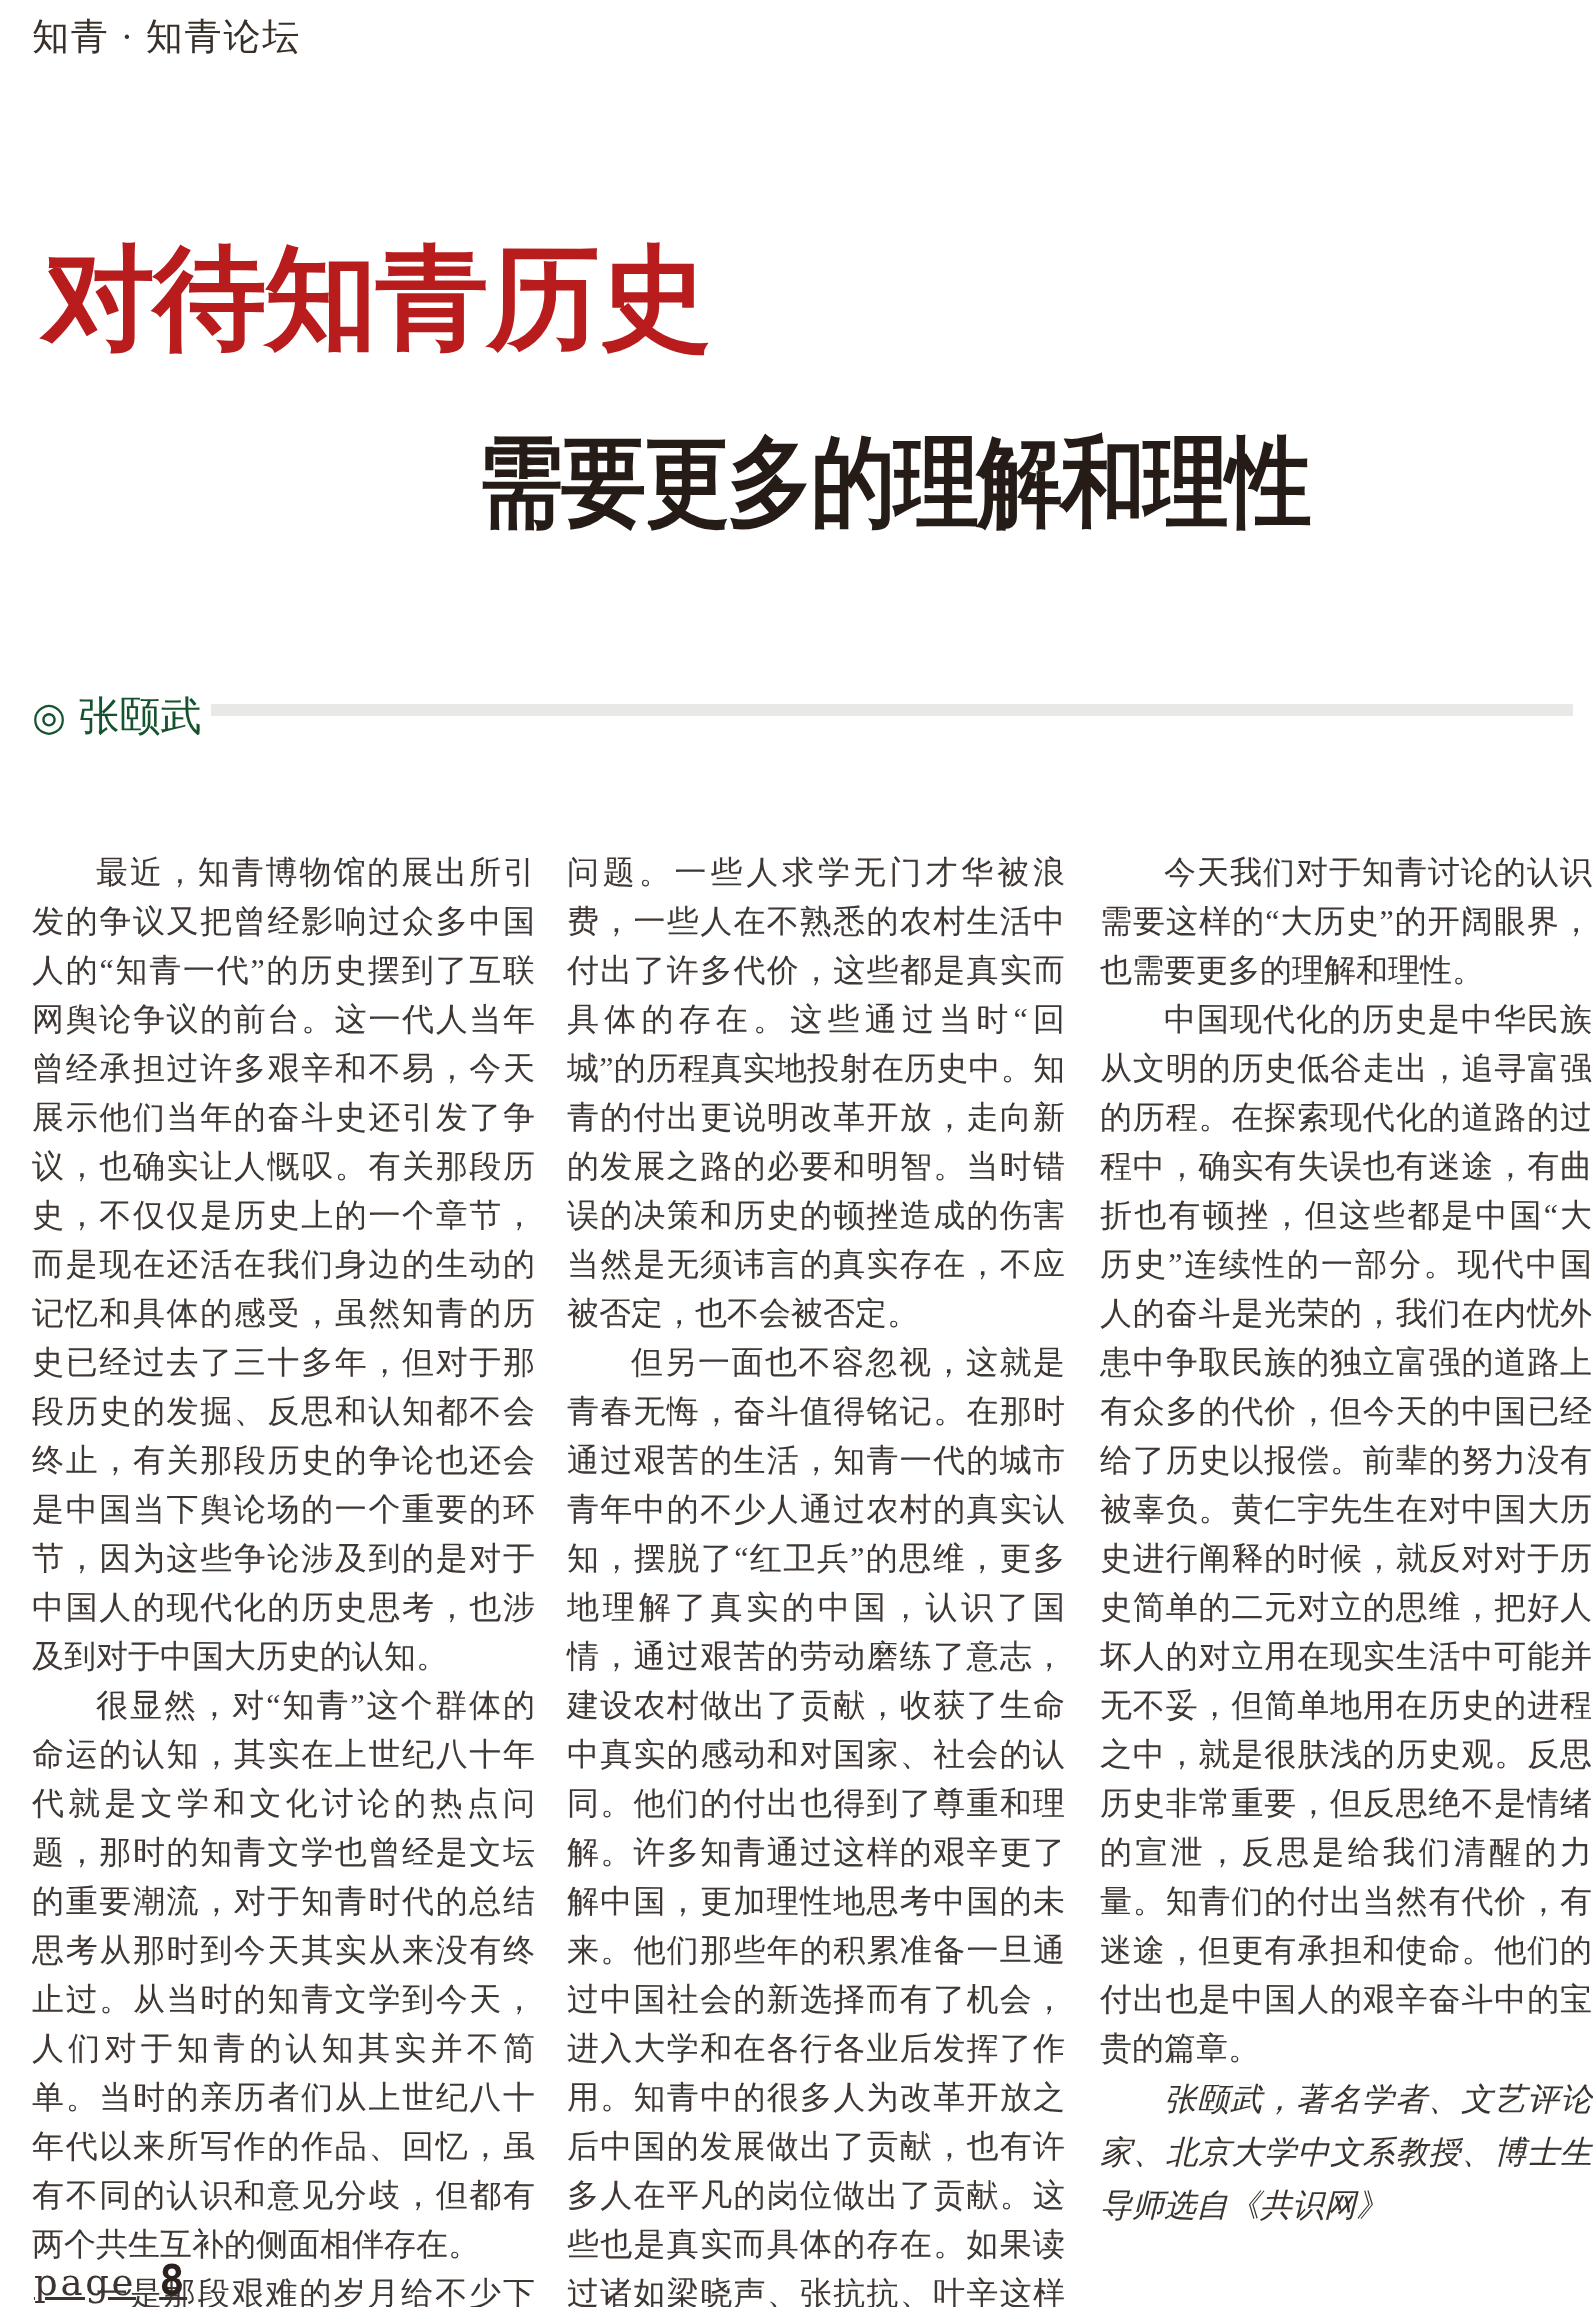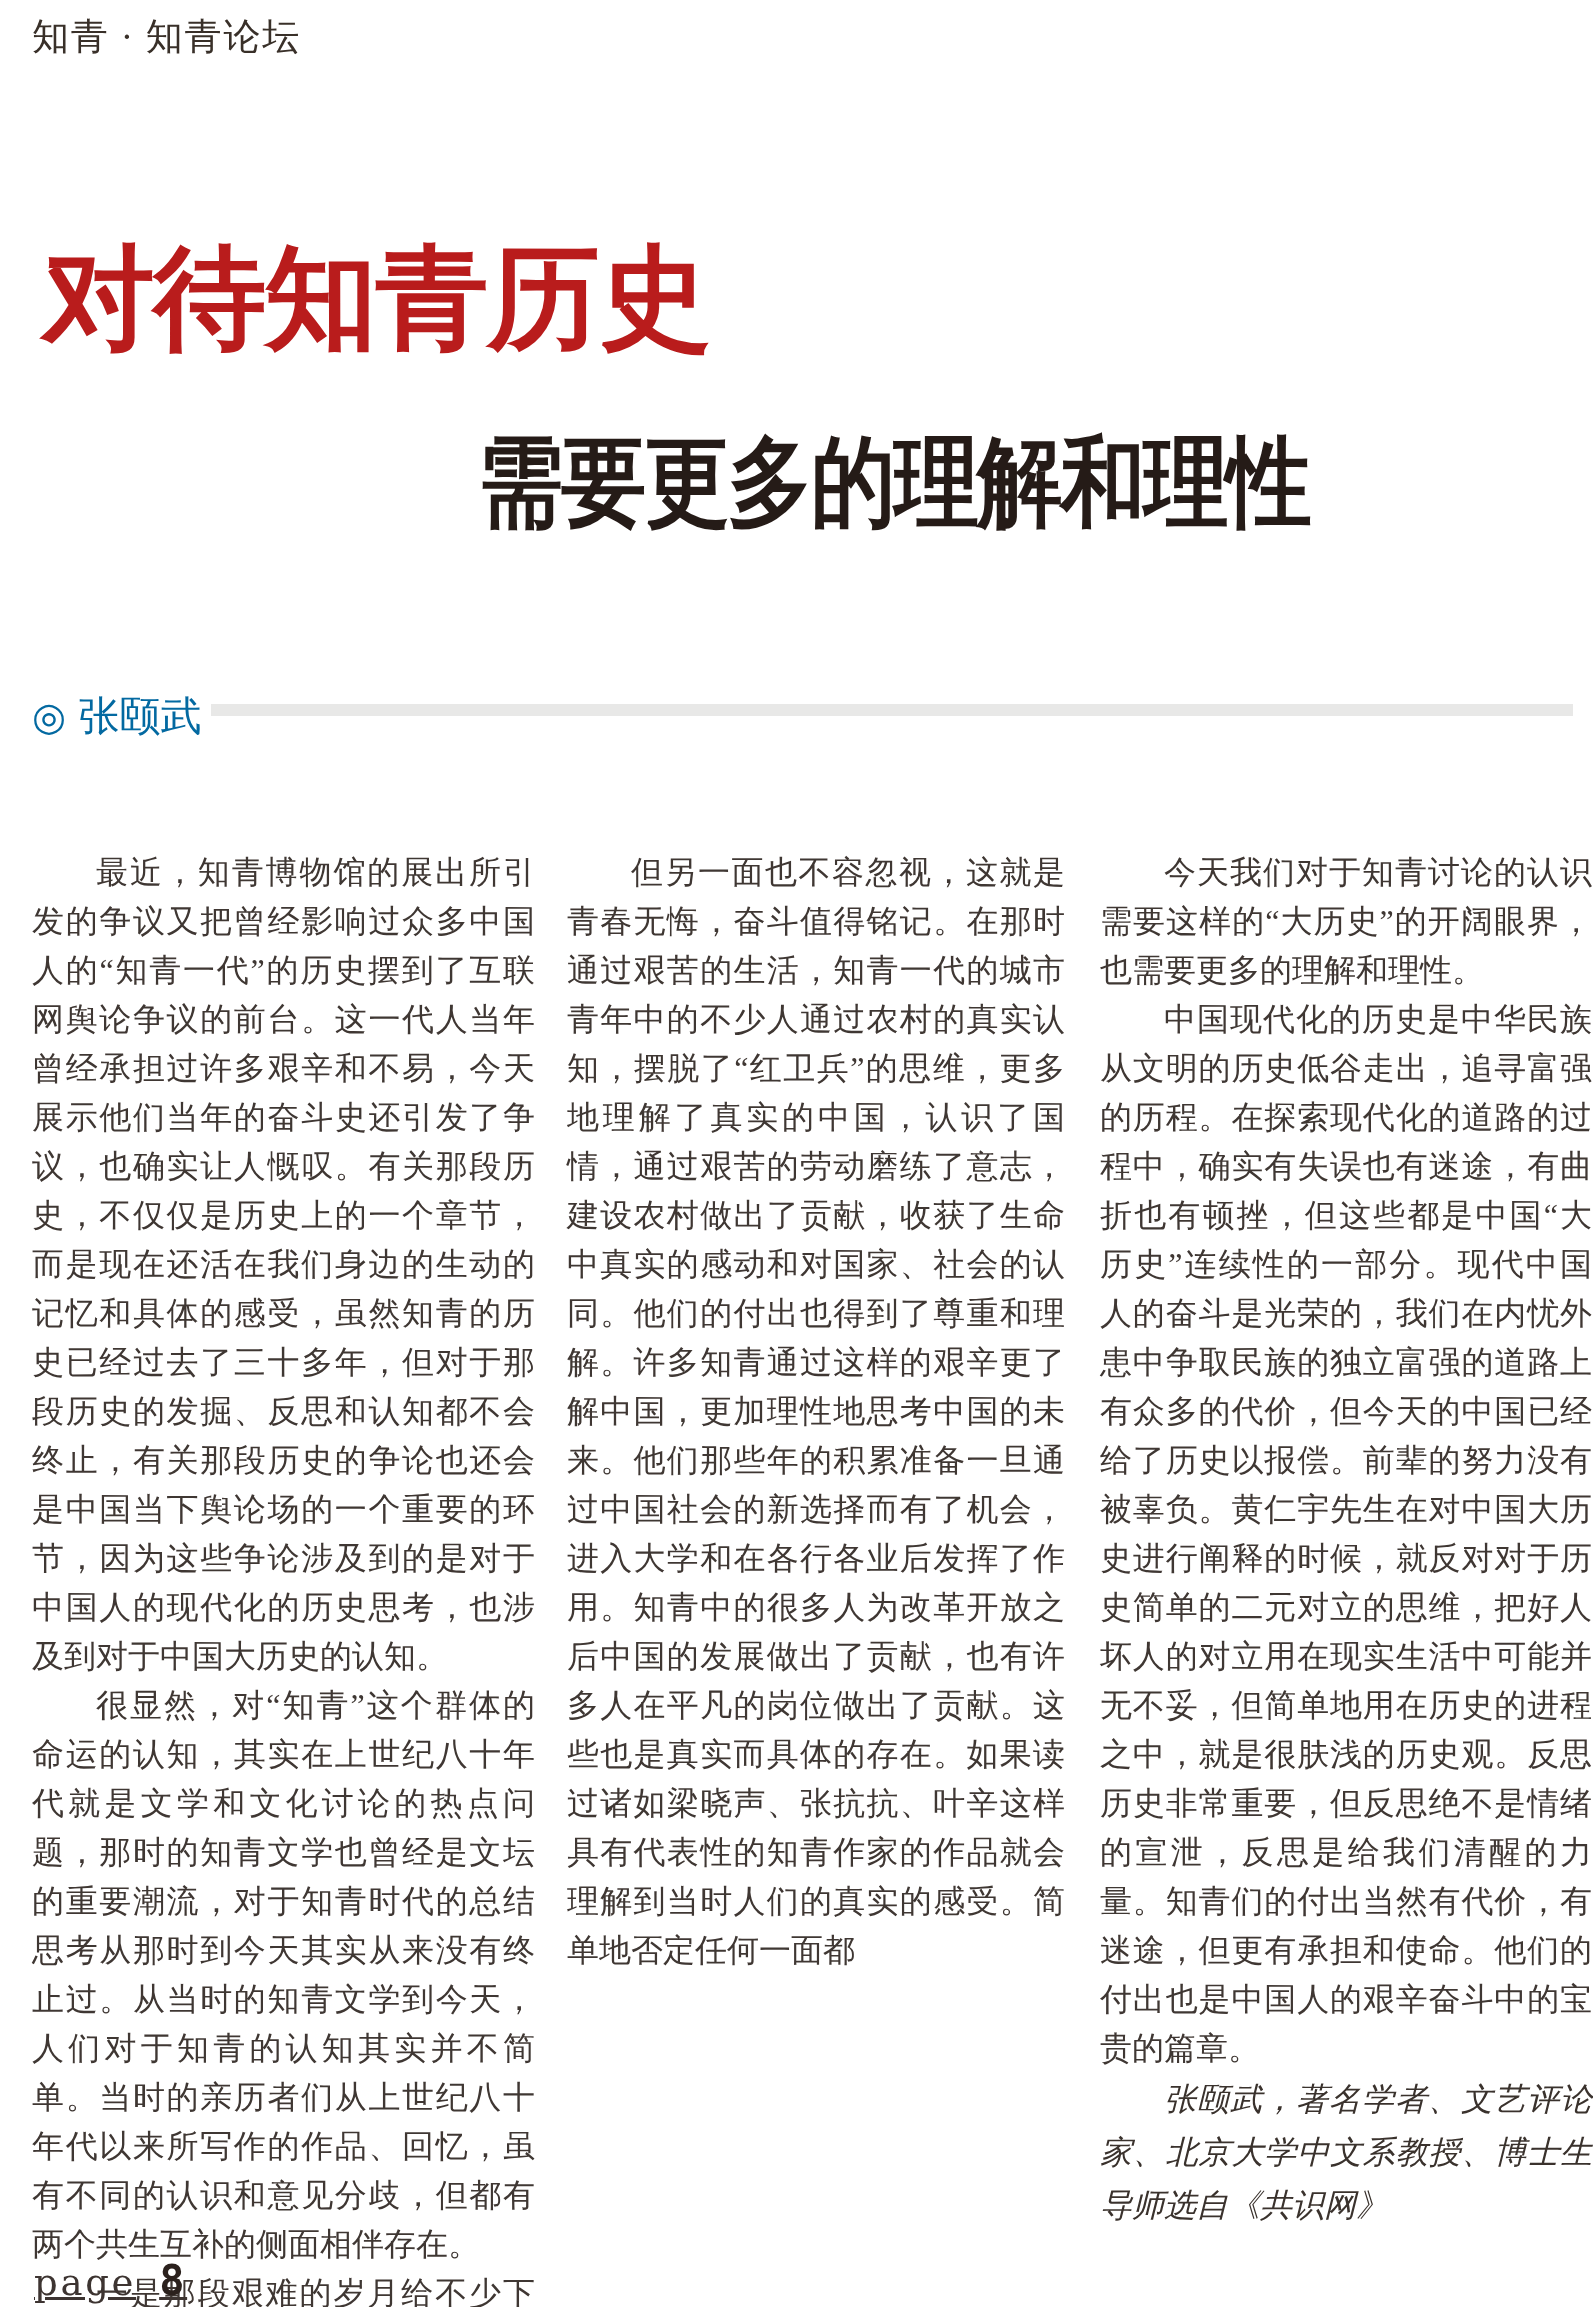--- a/index.html
+++ b/index.html
@@ -44,21 +44,21 @@
     font-family: "Liberation Sans", "DejaVu Sans", sans-serif;
     transform: scaleY(1.16);
     transform-origin: left top;
     white-space: nowrap;
   }
   .byline {
     position: absolute;
     left: 32px;
     top: 689px;
     font-size: 41px;
-    color: #0369a1;
+    color: #14532d;
     font-family: "Liberation Sans", "DejaVu Sans", sans-serif;
     white-space: nowrap;
   }
   .byline .byline-mark { margin-right: 12.4px; font-size: 39px; }
   .byline-rule {
     position: absolute;
     left: 211px;
     top: 704px;
     width: 1362px;
     height: 12.4px;
@@ -121,20 +121,21 @@
 
   <div class="byline-rule"></div>
 
   <div class="col col1">
     <p class="indent">最近，知青博物馆的展出所引发的争议又把曾经影响过众多中国人的“知青一代”的历史摆到了互联网舆论争议的前台。这一代人当年曾经承担过许多艰辛和不易，今天展示他们当年的奋斗史还引发了争议，也确实让人慨叹。有关那段历史，不仅仅是历史上的一个章节，而是现在还活在我们身边的生动的记忆和具体的感受，虽然知青的历史已经过去了三十多年，但对于那段历史的发掘、反思和认知都不会终止，有关那段历史的争论也还会是中国当下舆论场的一个重要的环节，因为这些争论涉及到的是对于中国人的现代化的历史思考，也涉及到对于中国大历史的认知。</p>
     <p class="indent">很显然，对“知青”这个群体的命运的认知，其实在上世纪八十年代就是文学和文化讨论的热点问题，那时的知青文学也曾经是文坛的重要潮流，对于知青时代的总结思考从那时到今天其实从来没有终止过。从当时的知青文学到今天，人们对于知青的认知其实并不简单。当时的亲历者们从上世纪八十年代以来所写作的作品、回忆，虽有不同的认识和意见分歧，但都有两个共生互补的侧面相伴存在。</p>
     <p class="indent">一是那段艰难的岁月给不少下乡的城市青年带来的很多考验和困扰，也给他们的家庭和周围的人带来很多痛苦和</p>
   </div>
 
   <div class="col col2">
+    <p>问题。一些人求学无门才华被浪费，一些人在不熟悉的农村生活中付出了许多代价，这些都是真实而具体的存在。这些通过当时“回城”的历程真实地投射在历史中。知青的付出更说明改革开放，走向新的发展之路的必要和明智。当时错误的决策和历史的顿挫造成的伤害当然是无须讳言的真实存在，不应被否定，也不会被否定。</p>
     <p class="indent">但另一面也不容忽视，这就是青春无悔，奋斗值得铭记。在那时通过艰苦的生活，知青一代的城市青年中的不少人通过农村的真实认知，摆脱了“红卫兵”的思维，更多地理解了真实的中国，认识了国情，通过艰苦的劳动磨练了意志，建设农村做出了贡献，收获了生命中真实的感动和对国家、社会的认同。他们的付出也得到了尊重和理解。许多知青通过这样的艰辛更了解中国，更加理性地思考中国的未来。他们那些年的积累准备一旦通过中国社会的新选择而有了机会，进入大学和在各行各业后发挥了作用。知青中的很多人为改革开放之后中国的发展做出了贡献，也有许多人在平凡的岗位做出了贡献。这些也是真实而具体的存在。如果读过诸如梁晓声、张抗抗、叶辛这样具有代表性的知青作家的作品就会理解到当时人们的真实的感受。简单地否定任何一面都</p>
   </div>
 
   <div class="col col3">
     <p class="indent">今天我们对于知青讨论的认识需要这样的“大历史”的开阔眼界，也需要更多的理解和理性。</p>
     <p class="indent">中国现代化的历史是中华民族从文明的历史低谷走出，追寻富强的历程。在探索现代化的道路的过程中，确实有失误也有迷途，有曲折也有顿挫，但这些都是中国“大历史”连续性的一部分。现代中国人的奋斗是光荣的，我们在内忧外患中争取民族的独立富强的道路上有众多的代价，但今天的中国已经给了历史以报偿。前辈的努力没有被辜负。黄仁宇先生在对中国大历史进行阐释的时候，就反对对于历史简单的二元对立的思维，把好人坏人的对立用在现实生活中可能并无不妥，但简单地用在历史的进程之中，就是很肤浅的历史观。反思历史非常重要，但反思绝不是情绪的宣泄，反思是给我们清醒的力量。知青们的付出当然有代价，有迷途，但更有承担和使命。他们的付出也是中国人的艰辛奋斗中的宝贵的篇章。</p>
     <p class="bio">张颐武，著名学者、文艺评论家、北京大学中文系教授、博士生导师选自《共识网》</p>
   </div>
 
   <div class="footer">

